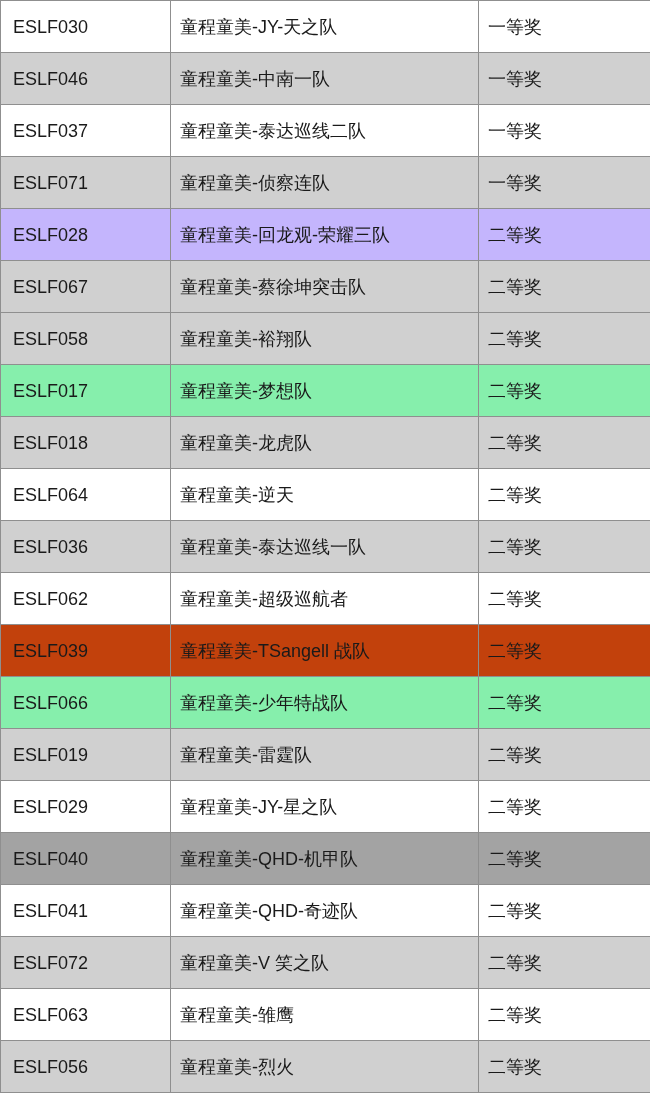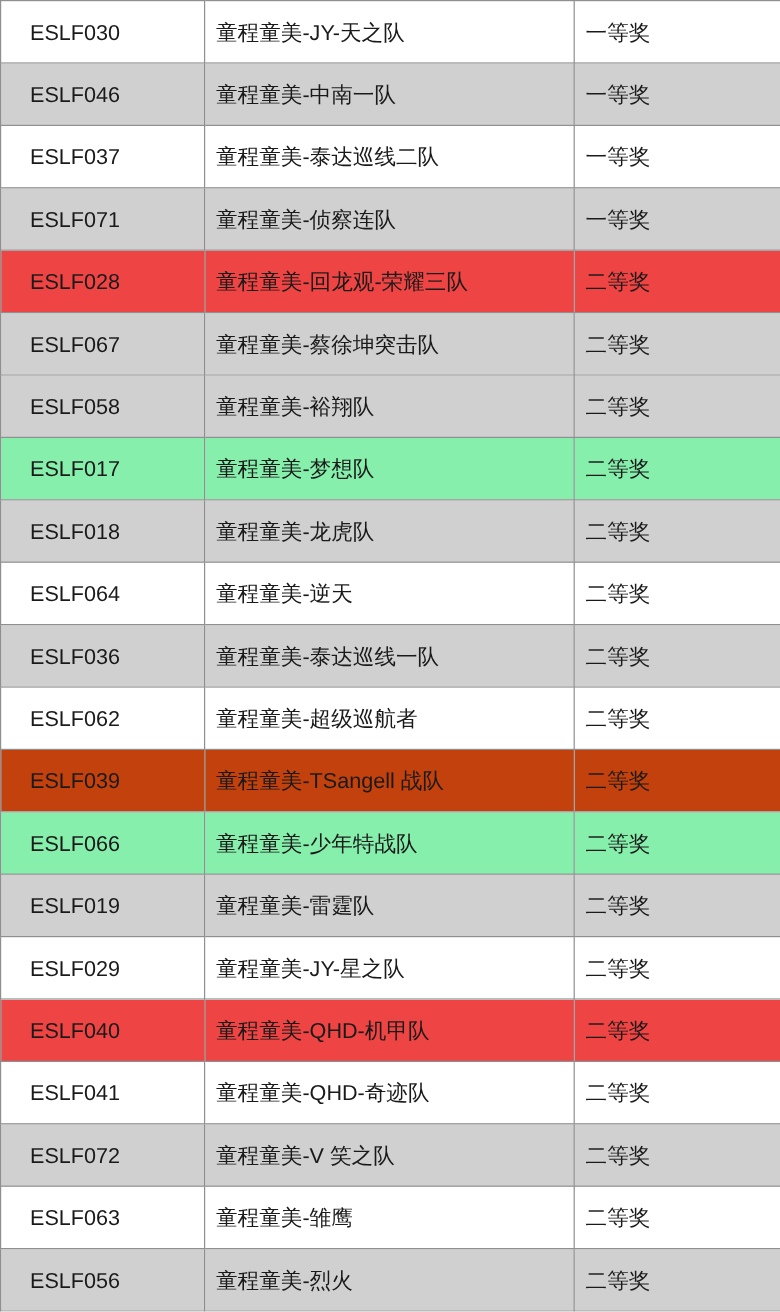--- a/index.html
+++ b/index.html
@@ -30,21 +30,21 @@
     border: 1px solid var(--border-color, #8f8f8f);
     color: var(--text-color, #1a1a1a);
     font-size: 18px;
     line-height: 1;
     vertical-align: middle;
     padding: 0 4px 0 9px;
     white-space: nowrap;
     overflow: hidden;
   }
   table.award-table td.code {
-    padding-left: 24px;
+    padding-left: 12px;
     letter-spacing: 0px;
   }
 </style>
 </head>
 <body style="background: rgb(255, 255, 255);">
 
 <div class="page">
   <table class="award-table">
     <colgroup>
       <col class="c1">
@@ -65,21 +65,21 @@
         <tr style="background: rgb(255, 255, 255);">
           <td class="code">ESLF037</td>
           <td class="team">童程童美-泰达巡线二队</td>
           <td class="award">一等奖</td>
         </tr>
         <tr style="background: rgb(208, 208, 208);">
           <td class="code">ESLF071</td>
           <td class="team">童程童美-侦察连队</td>
           <td class="award">一等奖</td>
         </tr>
-        <tr style="background: #ef4444;">
+        <tr style="background: #c4b5fd;">
           <td class="code">ESLF028</td>
           <td class="team">童程童美-回龙观-荣耀三队</td>
           <td class="award">二等奖</td>
         </tr>
         <tr style="background: rgb(208, 208, 208); border-radius: 24px;">
           <td class="code">ESLF067</td>
           <td class="team">童程童美-蔡徐坤突击队</td>
           <td class="award">二等奖</td>
         </tr>
         <tr style="background: rgb(208, 208, 208);">
@@ -125,21 +125,21 @@
         <tr style="background: rgb(208, 208, 208);">
           <td class="code">ESLF019</td>
           <td class="team">童程童美-雷霆队</td>
           <td class="award">二等奖</td>
         </tr>
         <tr style="background: rgb(255, 255, 255); border-radius: 24px;">
           <td class="code">ESLF029</td>
           <td class="team">童程童美-JY-星之队</td>
           <td class="award">二等奖</td>
         </tr>
-        <tr style="background: #ef4444;">
+        <tr style="background: #a3a3a3;">
           <td class="code">ESLF040</td>
           <td class="team">童程童美-QHD-机甲队</td>
           <td class="award">二等奖</td>
         </tr>
         <tr style="background: rgb(255, 255, 255);">
           <td class="code">ESLF041</td>
           <td class="team">童程童美-QHD-奇迹队</td>
           <td class="award">二等奖</td>
         </tr>
         <tr style="background: rgb(208, 208, 208); margin-top: 40px;">

